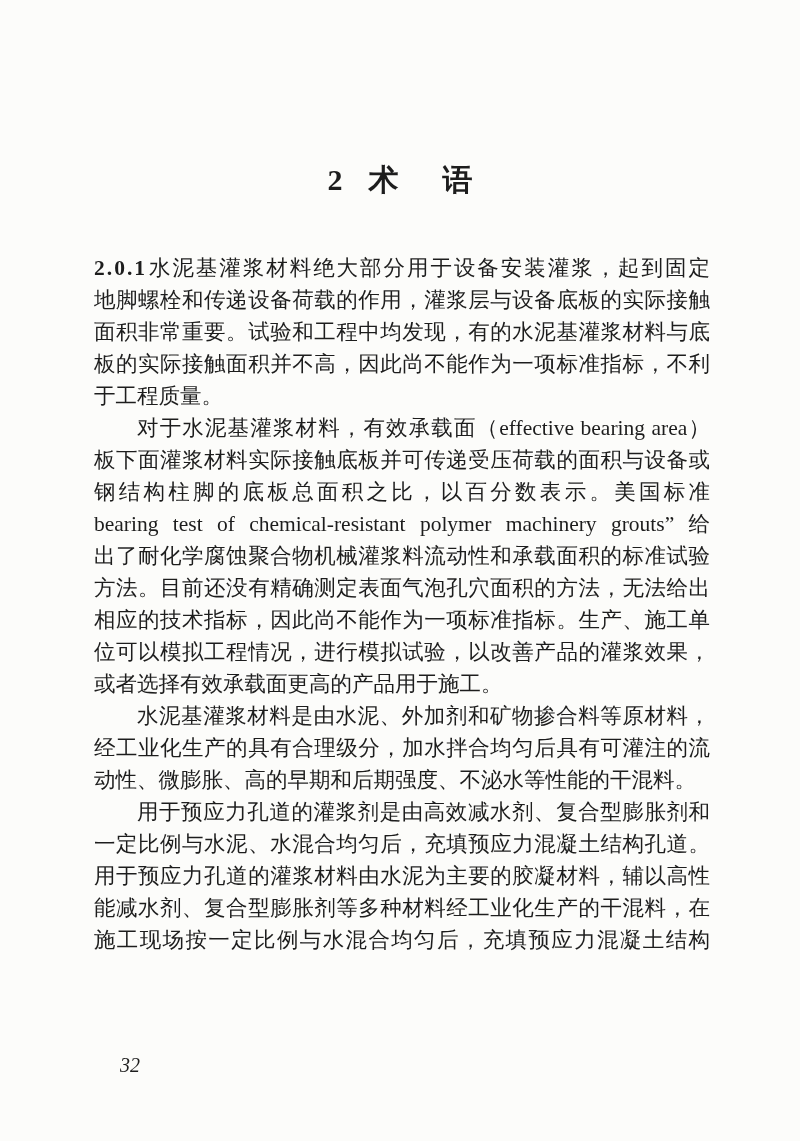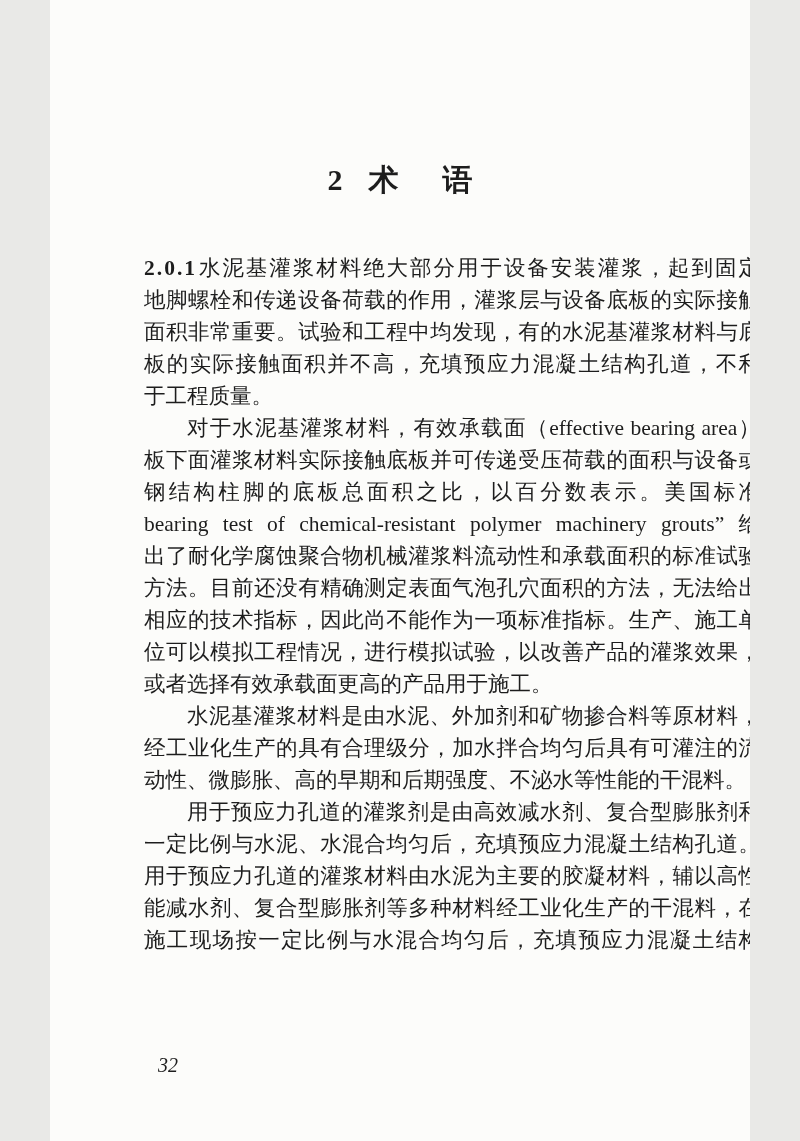--- a/index.html
+++ b/index.html
@@ -1,19 +1,19 @@
 <!DOCTYPE html>
 <html><head>
 <meta charset="utf-8">
 <style>
   * { margin: 0; padding: 0; box-sizing: border-box; }
   html, body { background: #e9e9e7; }
   .page {
     position: relative;
-    width: 700px;
+    width: 800px;
     height: 1141px;
     margin: 0 auto;
     background: #fcfcfa;
     color: #1d1d1d;
     font-family: "Liberation Serif", "DejaVu Serif", serif;
     overflow: hidden;
   }
   .chapter-title {
     position: absolute;
     top: 160px;
@@ -46,40 +46,40 @@
     text-align-last: left;
   }
   .line.indent { padding-left: 43px; }
   .clause-num {
     font-weight: bold;
     font-family: "Liberation Serif", "DejaVu Serif", serif;
     letter-spacing: 2px;
   }
   .page-number {
     position: absolute;
-    left: 108px;
+    left: 120px;
     top: 1051px;
     font-size: 20px;
     font-style: italic;
     line-height: 28px;
   }
 </style>
 </head>
 <body>
 
 <div class="page">
 
   <h1 class="chapter-title"><span class="num">2</span><span class="t1">术</span><span class="t2">语</span></h1>
 
   <div class="body-text">
 
     <div class="line"><span class="clause-num">2.0.1</span><span>水泥基灌浆材料绝大部分用于设备安装灌浆，起到固定</span></div>
     <div class="line">地脚螺栓和传递设备荷载的作用，灌浆层与设备底板的实际接触</div>
     <div class="line">面积非常重要。试验和工程中均发现，有的水泥基灌浆材料与底</div>
-    <div class="line">板的实际接触面积并不高，充填预应力混凝土结构孔道，不利</div>
+    <div class="line">板的实际接触面积并不高，因此尚不能作为一项标准指标，不利</div>
     <div class="line last">于工程质量。</div>
 
     <div class="line indent">对于水泥基灌浆材料，有效承载面（effective bearing area）</div>
     <div class="line">板下面灌浆材料实际接触底板并可传递受压荷载的面积与设备或</div>
     <div class="line">钢结构柱脚的底板总面积之比，以百分数表示。美国标准</div>
     <div class="line">bearing test of chemical-resistant polymer machinery grouts” 给</div>
     <div class="line">出了耐化学腐蚀聚合物机械灌浆料流动性和承载面积的标准试验</div>
     <div class="line">方法。目前还没有精确测定表面气泡孔穴面积的方法，无法给出</div>
     <div class="line">相应的技术指标，因此尚不能作为一项标准指标。生产、施工单</div>
     <div class="line">位可以模拟工程情况，进行模拟试验，以改善产品的灌浆效果，</div>

